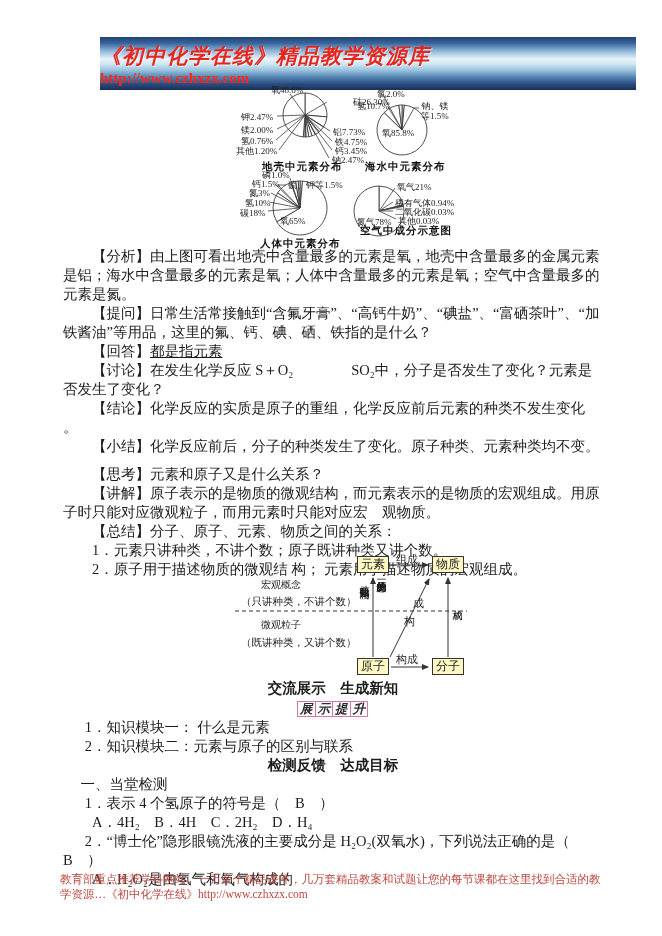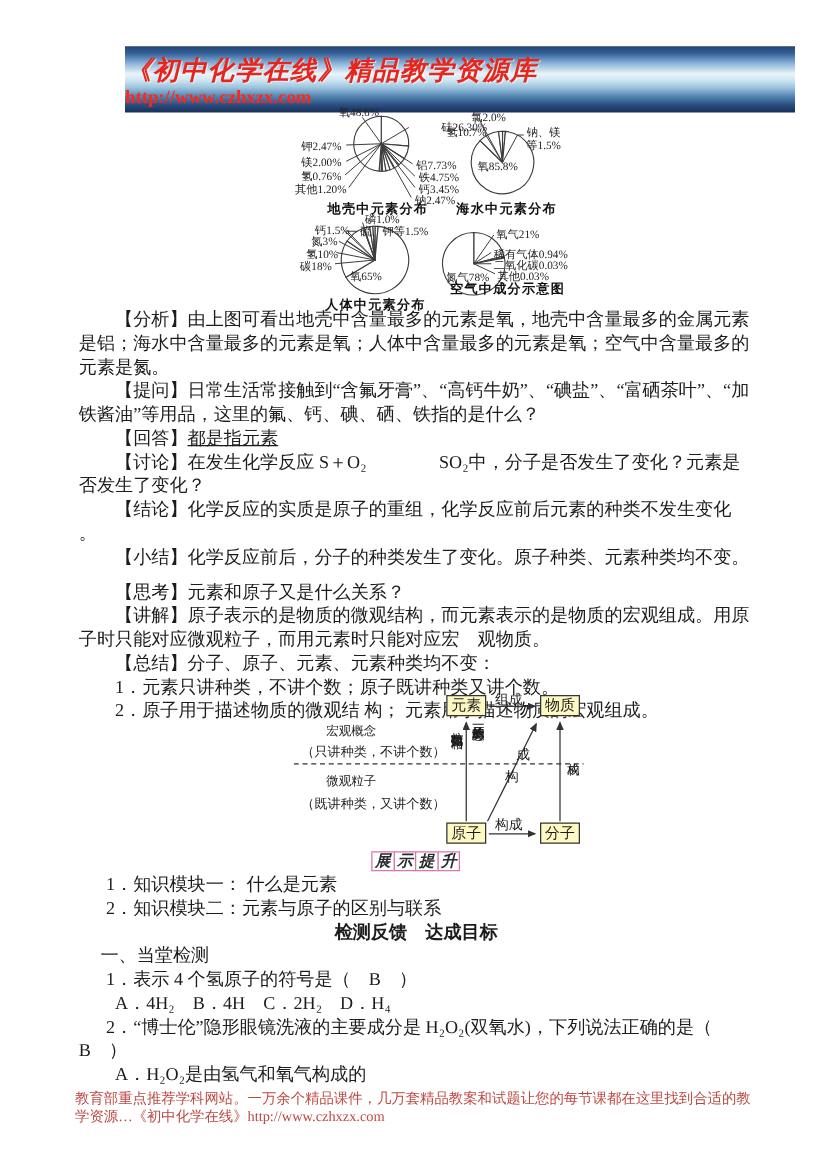--- a/index.html
+++ b/index.html
@@ -123,21 +123,21 @@
       <div class="pie-label" style="left: 13px; top: 41px;">镁2.00%</div>
       <div class="pie-label" style="left: 13px; top: 52px;">氢0.76%</div>
       <div class="pie-label" style="left: 8px; top: 62px;">其他1.20%</div>
       <div class="pie-caption" style="left: 34px; top: 76px;">地壳中元素分布</div>
       <div class="pie-label" style="left: 149px; top: 5px;">氯2.0%</div>
       <div class="pie-label" style="left: 129px; top: 17px;">氢10.7%</div>
       <div class="pie-label" style="left: 193px; top: 17px; text-align: center;">钠、镁
 等1.5%</div>
       <div class="pie-label" style="left: 154px; top: 44px;">氧85.8%</div>
       <div class="pie-caption" style="left: 137px; top: 76px;">海水中元素分布</div>
-      <div class="pie-label" style="left: 64px; top: 86px;">磷1.0%</div>
+      <div class="pie-label" style="left: 34px; top: 86px;">磷1.0%</div>
       <div class="pie-label" style="left: 24px; top: 95px;">钙1.5%</div>
       <div class="pie-label" style="left: 21px; top: 104px;">氮3%</div>
       <div class="pie-label" style="left: 17px; top: 114px;">氢10%</div>
       <div class="pie-label" style="left: 12px; top: 124px;">碳18%</div>
       <div class="pie-label" style="left: 60px; top: 96px;">硫、钾等1.5%</div>
       <div class="pie-label" style="left: 52px; top: 132px;">氧65%</div>
       <div class="pie-caption" style="left: 32px; top: 153px;">人体中元素分布</div>
       <div class="pie-label" style="left: 169px; top: 98px;">氧气21%</div>
       <div class="pie-label" style="left: 167px; top: 114px;">稀有气体0.94%</div>
       <div class="pie-label" style="left: 167px; top: 123px;">二氧化碳0.03%</div>
@@ -148,21 +148,21 @@
 
   <div class="text1">
     <p>【分析】由上图可看出地壳中含量最多的元素是氧，地壳中含量最多的金属元素是铝；海水中含量最多的元素是氧；人体中含量最多的元素是氧；空气中含量最多的元素是氮。</p>
     <p>【提问】日常生活常接触到“含氟牙膏”、“高钙牛奶”、“碘盐”、“富硒茶叶”、“加铁酱油”等用品，这里的氟、钙、碘、硒、铁指的是什么？</p>
     <p><span>【回答】</span><span class="u">都是指元素</span></p>
     <p>【讨论】在发生化学反应 S＋O₂　　　　SO₂中，分子是否发生了变化？元素是否发生了变化？</p>
     <p>【结论】化学反应的实质是原子的重组，化学反应前后元素的种类不发生变化 。</p>
     <p>【小结】化学反应前后，分子的种类发生了变化。原子种类、元素种类均不变。</p>
     <p class="gap">【思考】元素和原子又是什么关系？</p>
     <p>【讲解】原子表示的是物质的微观结构，而元素表示的是物质的宏观组成。用原子时只能对应微观粒子，而用元素时只能对应宏　观物质。</p>
-    <p>【总结】分子、原子、元素、元素种类均不变：</p>
+    <p>【总结】分子、原子、元素、物质之间的关系：</p>
     <p>1．元素只讲种类，不讲个数；原子既讲种类又讲个数。</p>
     <p>2．原子用于描述物质的微观结 构；  元素用于描述物质的宏观组成。</p>
   </div>
 
   <div class="diagram">
     <svg width="232" height="130">
       <defs>
         <marker id="ah" markerWidth="8" markerHeight="8" refX="6" refY="3" orient="auto">
           <path d="M0,0 L7,3 L0,6 Z" fill="#333"></path>
         </marker>
@@ -185,20 +185,21 @@
     <div class="vtext" style="left:124px;top:25px;height:80px">核电荷数相同</div>
     <div class="vtext" style="left:141px;top:22px;height:86px;letter-spacing:0">的一类原子的总称</div>
     <div class="vtext" style="left:217px;top:50px;height:26px;letter-spacing:0">构成</div>
     <div class="dleft" style="left:26px;top:26px">宏观概念</div>
     <div class="dleft" style="left:6px;top:43px;font-size:10.5px">（只讲种类，不讲个数）</div>
     <div class="dleft" style="left:26px;top:66px">微观粒子</div>
     <div class="dleft" style="left:6px;top:84px;font-size:10.5px">（既讲种类，又讲个数）</div>
   </div>
 
   <div class="bottom">
+    <p class="center">交流展示　生成新知</p>
     <div class="badge">
       <span>展</span><span>示</span><span>提</span><span>升</span>
     </div>
     <p class="ind15">1．知识模块一： 什么是元素</p>
     <p class="ind15">2．知识模块二：元素与原子的区别与联系</p>
     <p class="center">检测反馈　达成目标</p>
     <p class="ind12">一、当堂检测</p>
     <p class="ind15">1．表示 4 个氢原子的符号是（　B　）</p>
     <p class="ind2">A．4H₂　B．4H　C．2H₂　D．H₄</p>
     <p class="ind15">2．“博士伦”隐形眼镜洗液的主要成分是 H₂O₂(双氧水)，下列说法正确的是（　B　）</p>

